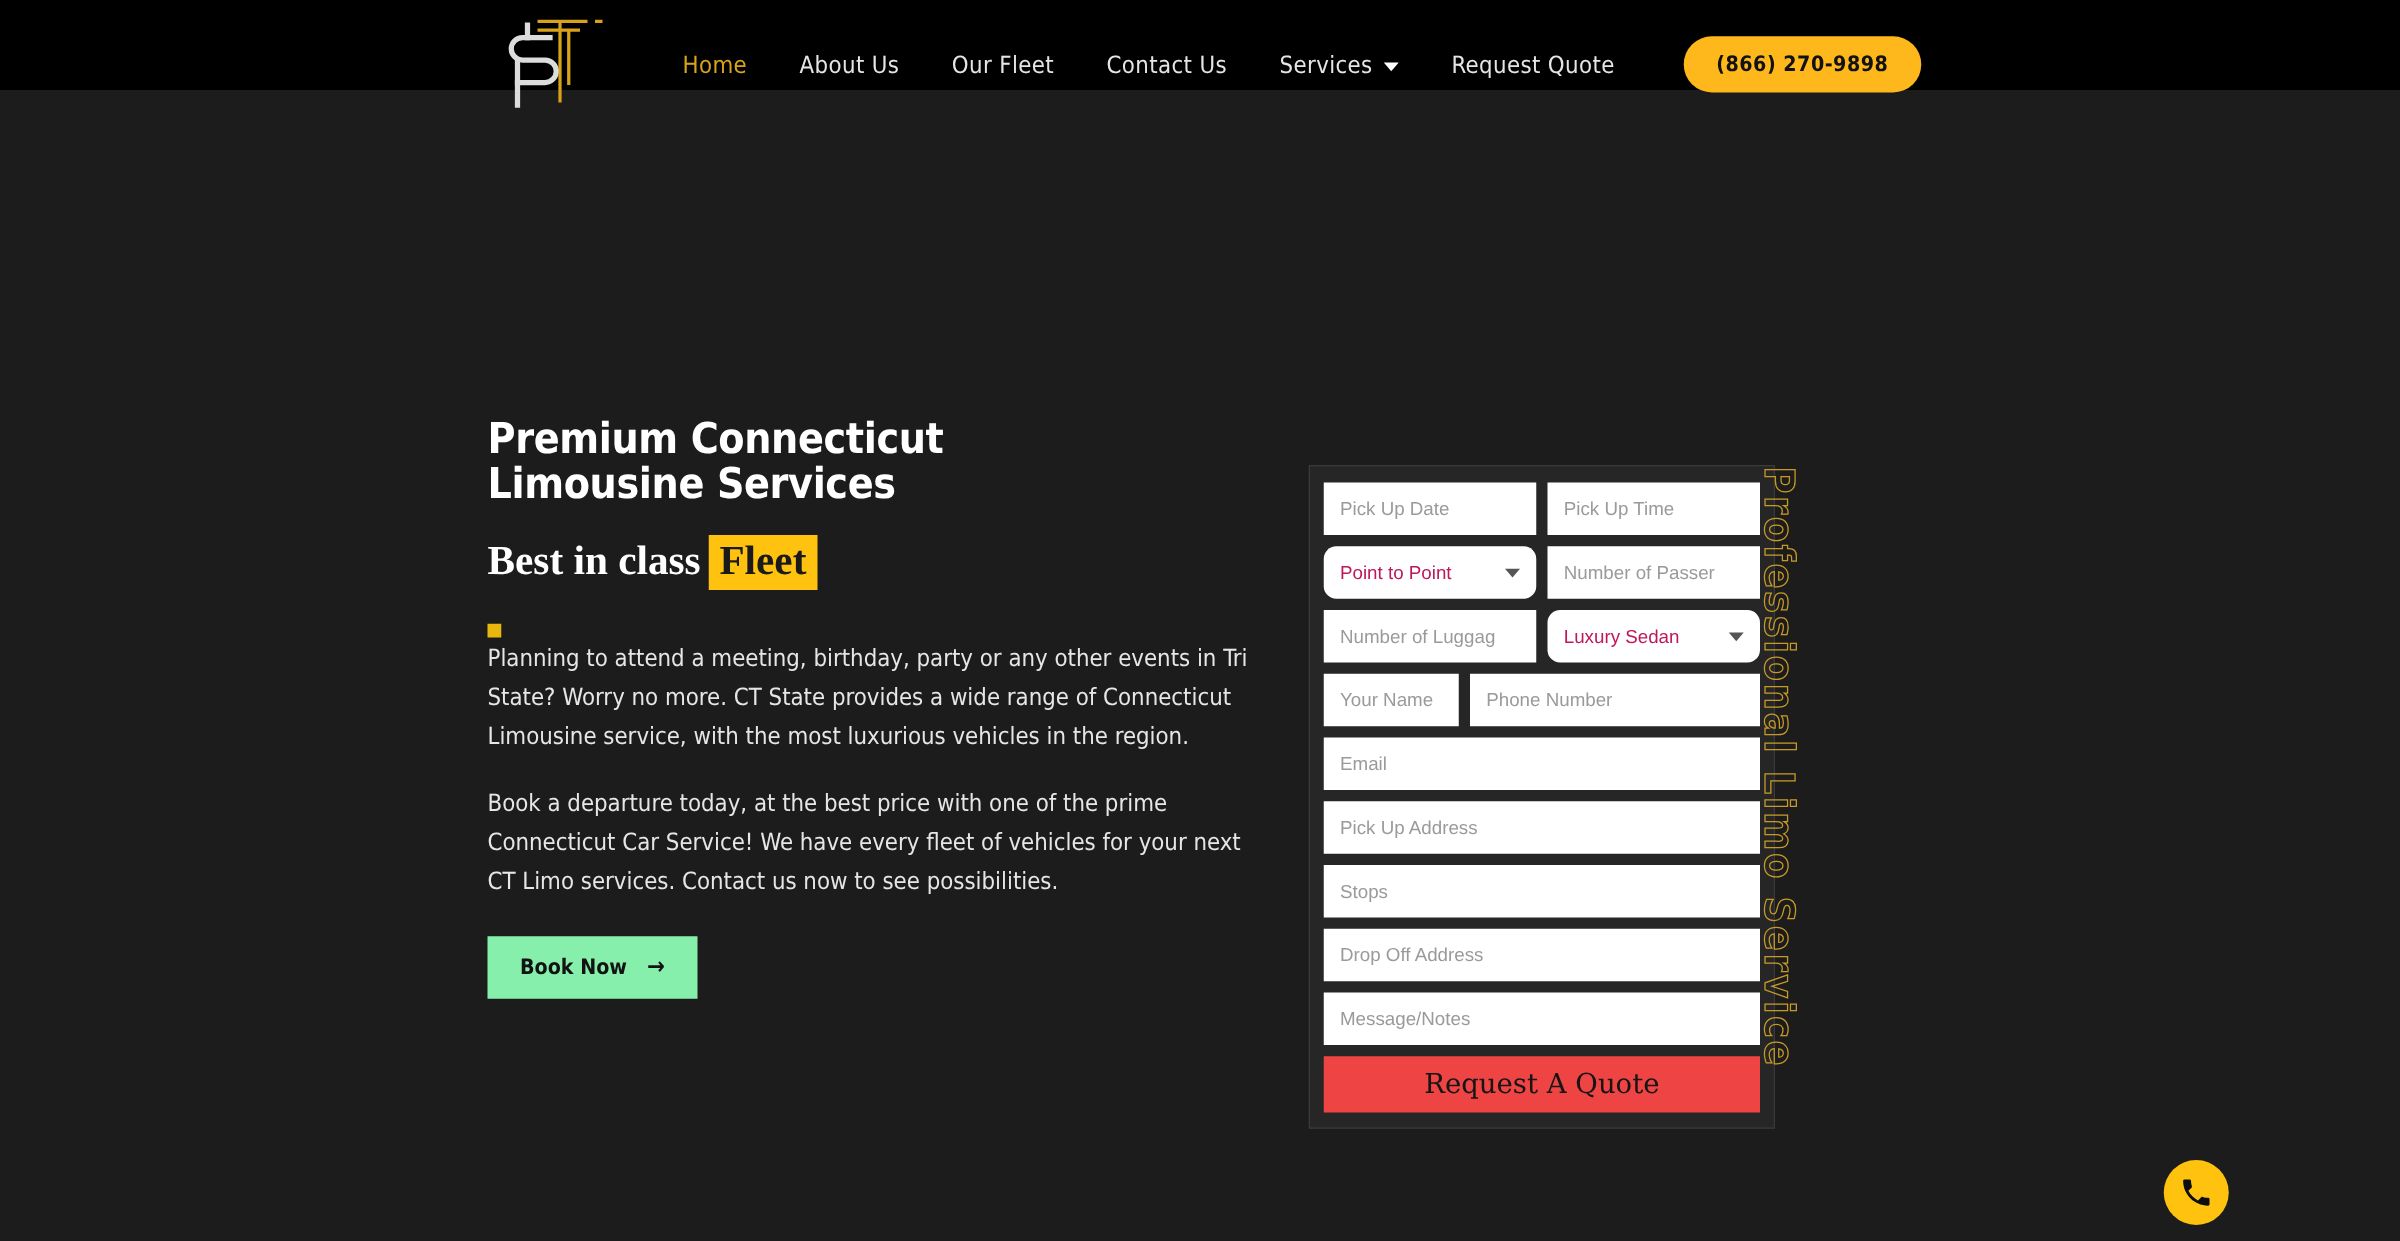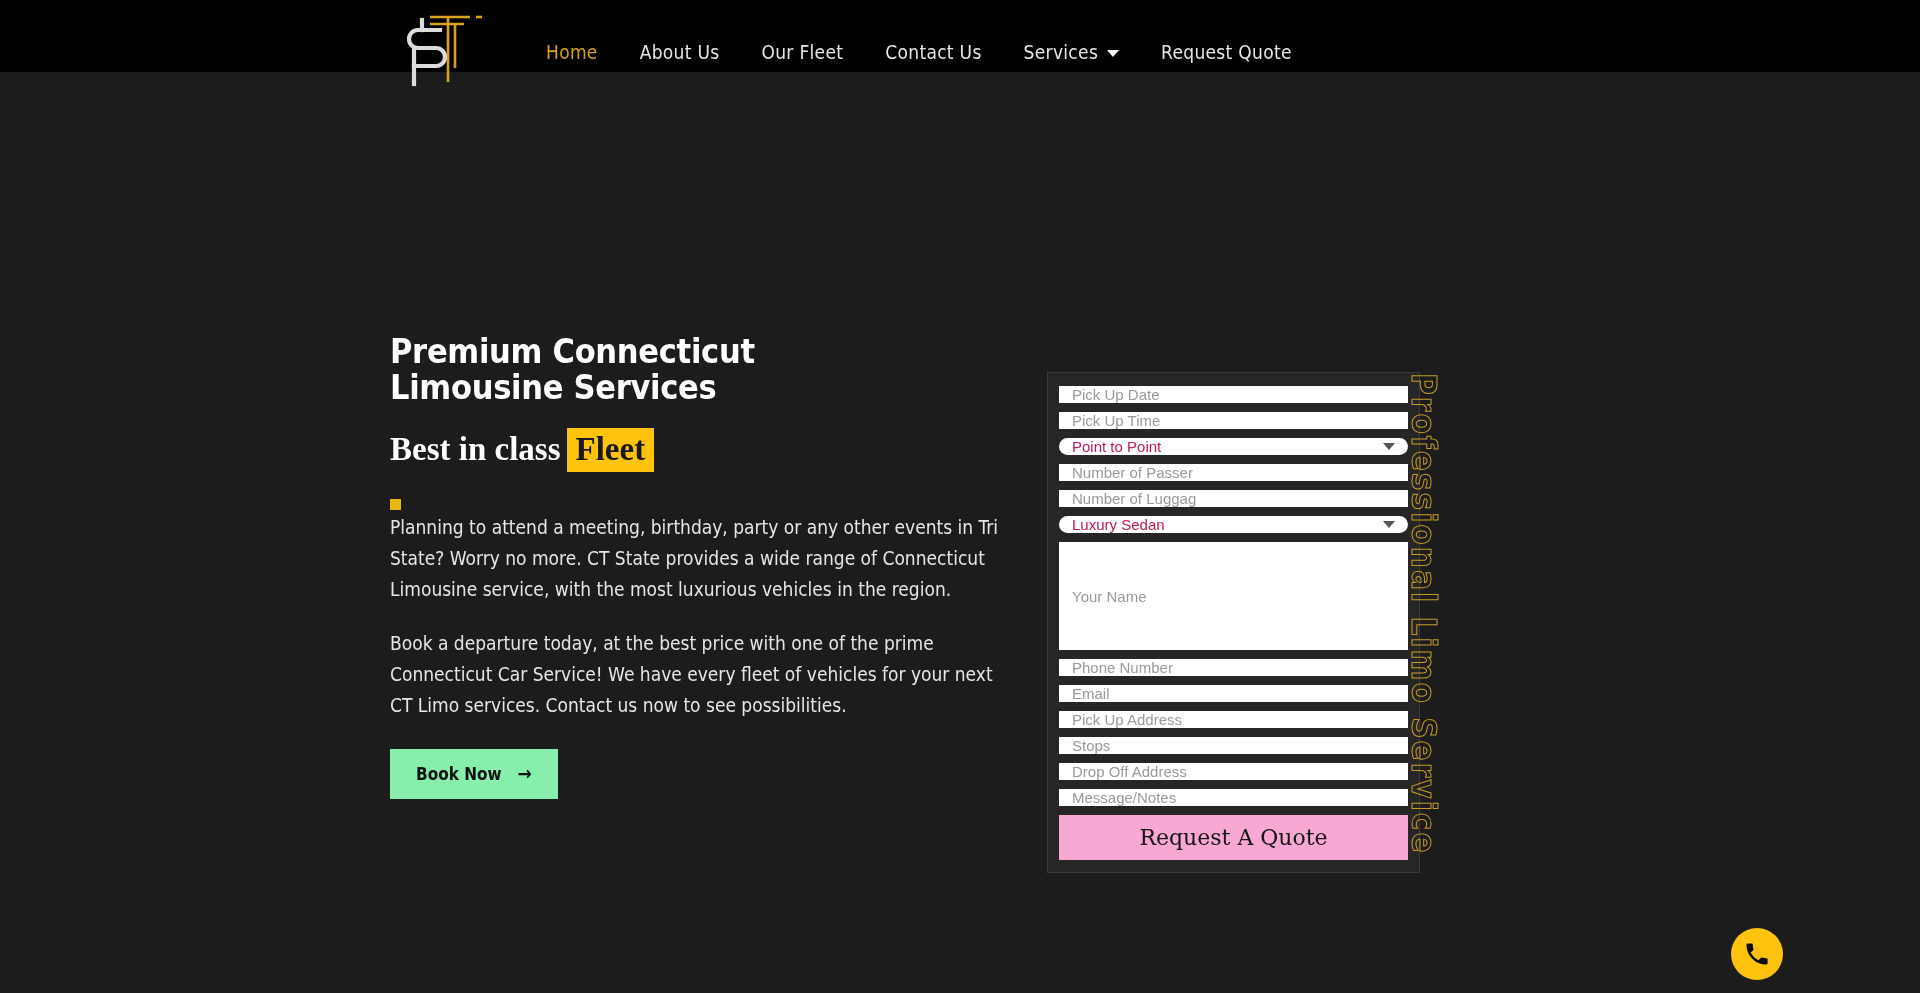--- a/index.html
+++ b/index.html
@@ -112,21 +112,21 @@
   .arrow { font-size:19px; line-height:1; }
 
   
   .form-card {
     position:absolute; left:1047px; top:372px;
     width:373px;
     background:#262626;
     border:1px solid #3a3a3a;
     padding:13px 11px 12px 11px;
   }
-  .row { display:flex; gap:9px; margin-bottom:9px;flex-direction:column; }
+  .row { display:flex; gap:9px; margin-bottom:9px; }
   .fld {
     background:#ffffff;
     height:42px;
     display:flex; align-items:center;
     padding:0 13px;
     font-size:15px;
     color:#9a9a9a;
     flex:1;
     overflow:hidden;
     white-space:nowrap;
@@ -137,21 +137,21 @@
   .fld.narrow { flex:0 0 108px; }
   .fld.wide { flex:1; }
   .selcaret {
     width:0;height:0;
     border-left:6px solid transparent;
     border-right:6px solid transparent;
     border-top:7px solid #555;
     margin-left:6px;
   }
   .submit {
-    background:#f9a8d4;
+    background:#ef4444;
     height:45px;
     display:flex; align-items:center; justify-content:center;
     color:#151515;
     font-size:22px;
     cursor:pointer;
     font-family:"DejaVu Serif","Liberation Serif", serif;
   }
 
   
   .vert {
@@ -218,20 +218,21 @@
     </div>
     <div class="nav-item">
       <span>Services</span>
       <span class="caret"></span>
     </div>
     <div class="nav-item">
       <span>Request Quote</span>
     </div>
   </div>
 
+  <div class="phone-pill">(866) 270-9898</div>
 </div>
 
 <div class="hero-left">
   <h1 class="hero-h1">
     <span>Premium Connecticut</span><br>
     <span>Limousine Services</span>
   </h1>
 
   <div class="hero-h2">
     <span>Best in class</span><span class="hl">Fleet</span>

